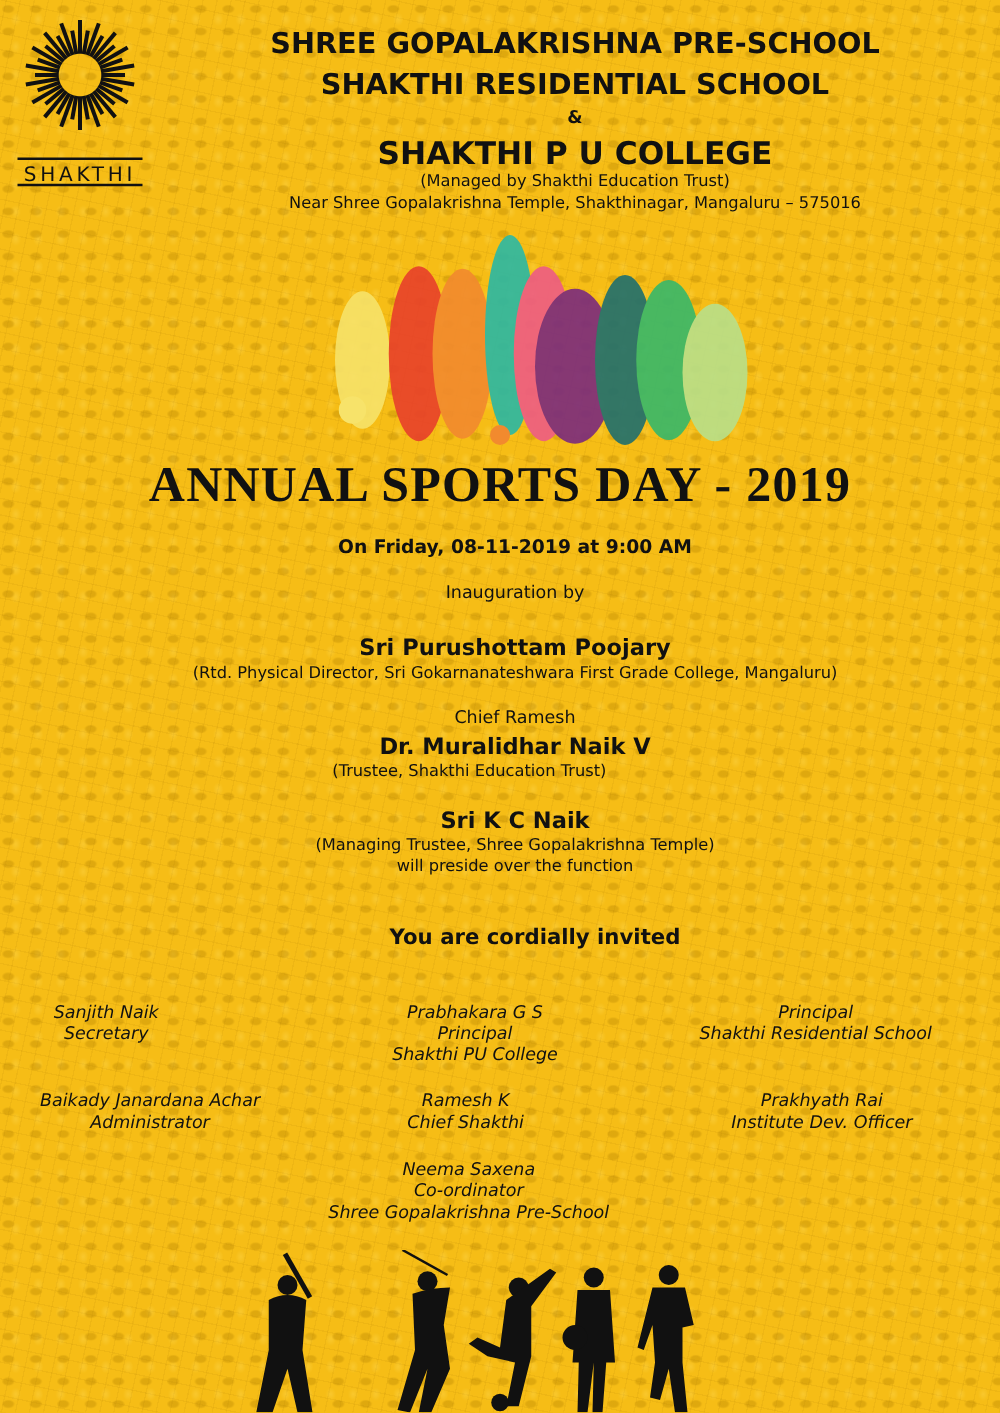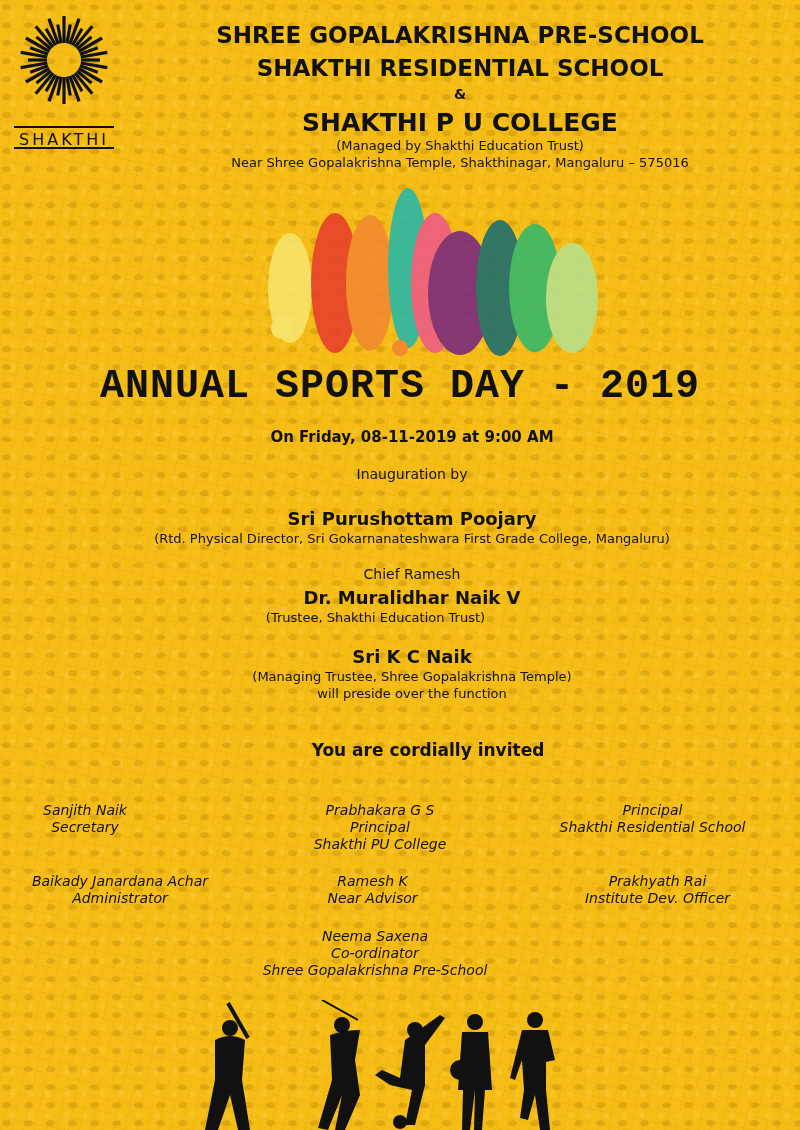--- a/index.html
+++ b/index.html
@@ -17,21 +17,21 @@
   }
   .abs { position:absolute; }
   .center { text-align:center;margin-left:12px; }
   #logo { left:14px; top:10px; width:100px; height:140px; }
   #logo .rule { position:absolute; left:0; width:100px; height:2px; background:#111; }
   #logo .logo-text { position:absolute; left:0; width:100px; top:120px; text-align:center; font-size:16px; letter-spacing:3px; font-family:"DejaVu Sans", sans-serif; }
   .hdr { left:120px; width:680px; font-weight:bold; font-family:"DejaVu Sans", sans-serif; text-align:center; }
   .h1 { font-size:23px; }
   .sub { font-size:13px; font-weight:normal; }
   #hero { left:250px; top:188px; width:360px; height:170px; }
-  #title { left:0; width:800px; top:364px; font-size:40px; font-weight:bold; font-family:Liberation Mono, monospace; letter-spacing:1px; text-align:center; }
+  #title { left:0; width:800px; top:364px; font-size:40px; font-weight:bold; font-family:Liberation Serif, serif; letter-spacing:1px; text-align:center; }
   .cond { font-family:"DejaVu Sans", sans-serif; }
   .t-date { font-size:15px; font-weight:bold; }
   .t-reg { font-size:14px; }
   .t-name { font-size:18px; font-weight:bold; }
   .t-small { font-size:13px; }
   .sig { position:absolute; text-align:center; font-size:14px; line-height:17px; font-family:"DejaVu Sans", sans-serif;font-style:italic; }
   #silh { left:150px; top:1000px; width:500px; height:130px; }
 </style>
 </head>
 <body>
@@ -134,21 +134,21 @@
 <div class="sig" style="left:545px;width:215px;top:802px">
   <div>Principal</div>
   <div>Shakthi Residential School</div>
 </div>
 <div class="sig" style="left:10px;width:220px;top:873px">
   <div>Baikady Janardana Achar</div>
   <div>Administrator</div>
 </div>
 <div class="sig" style="left:290px;width:165px;top:873px">
   <div>Ramesh K</div>
-  <div>Near Advisor</div>
+  <div>Chief Shakthi</div>
 </div>
 <div class="sig" style="left:565px;width:185px;top:873px">
   <div>Prakhyath Rai</div>
   <div>Institute Dev. Officer</div>
 </div>
 <div class="sig" style="left:245px;width:260px;top:928px">
   <div>Neema Saxena</div>
   <div>Co-ordinator</div>
   <div>Shree Gopalakrishna Pre-School</div>
 </div>

